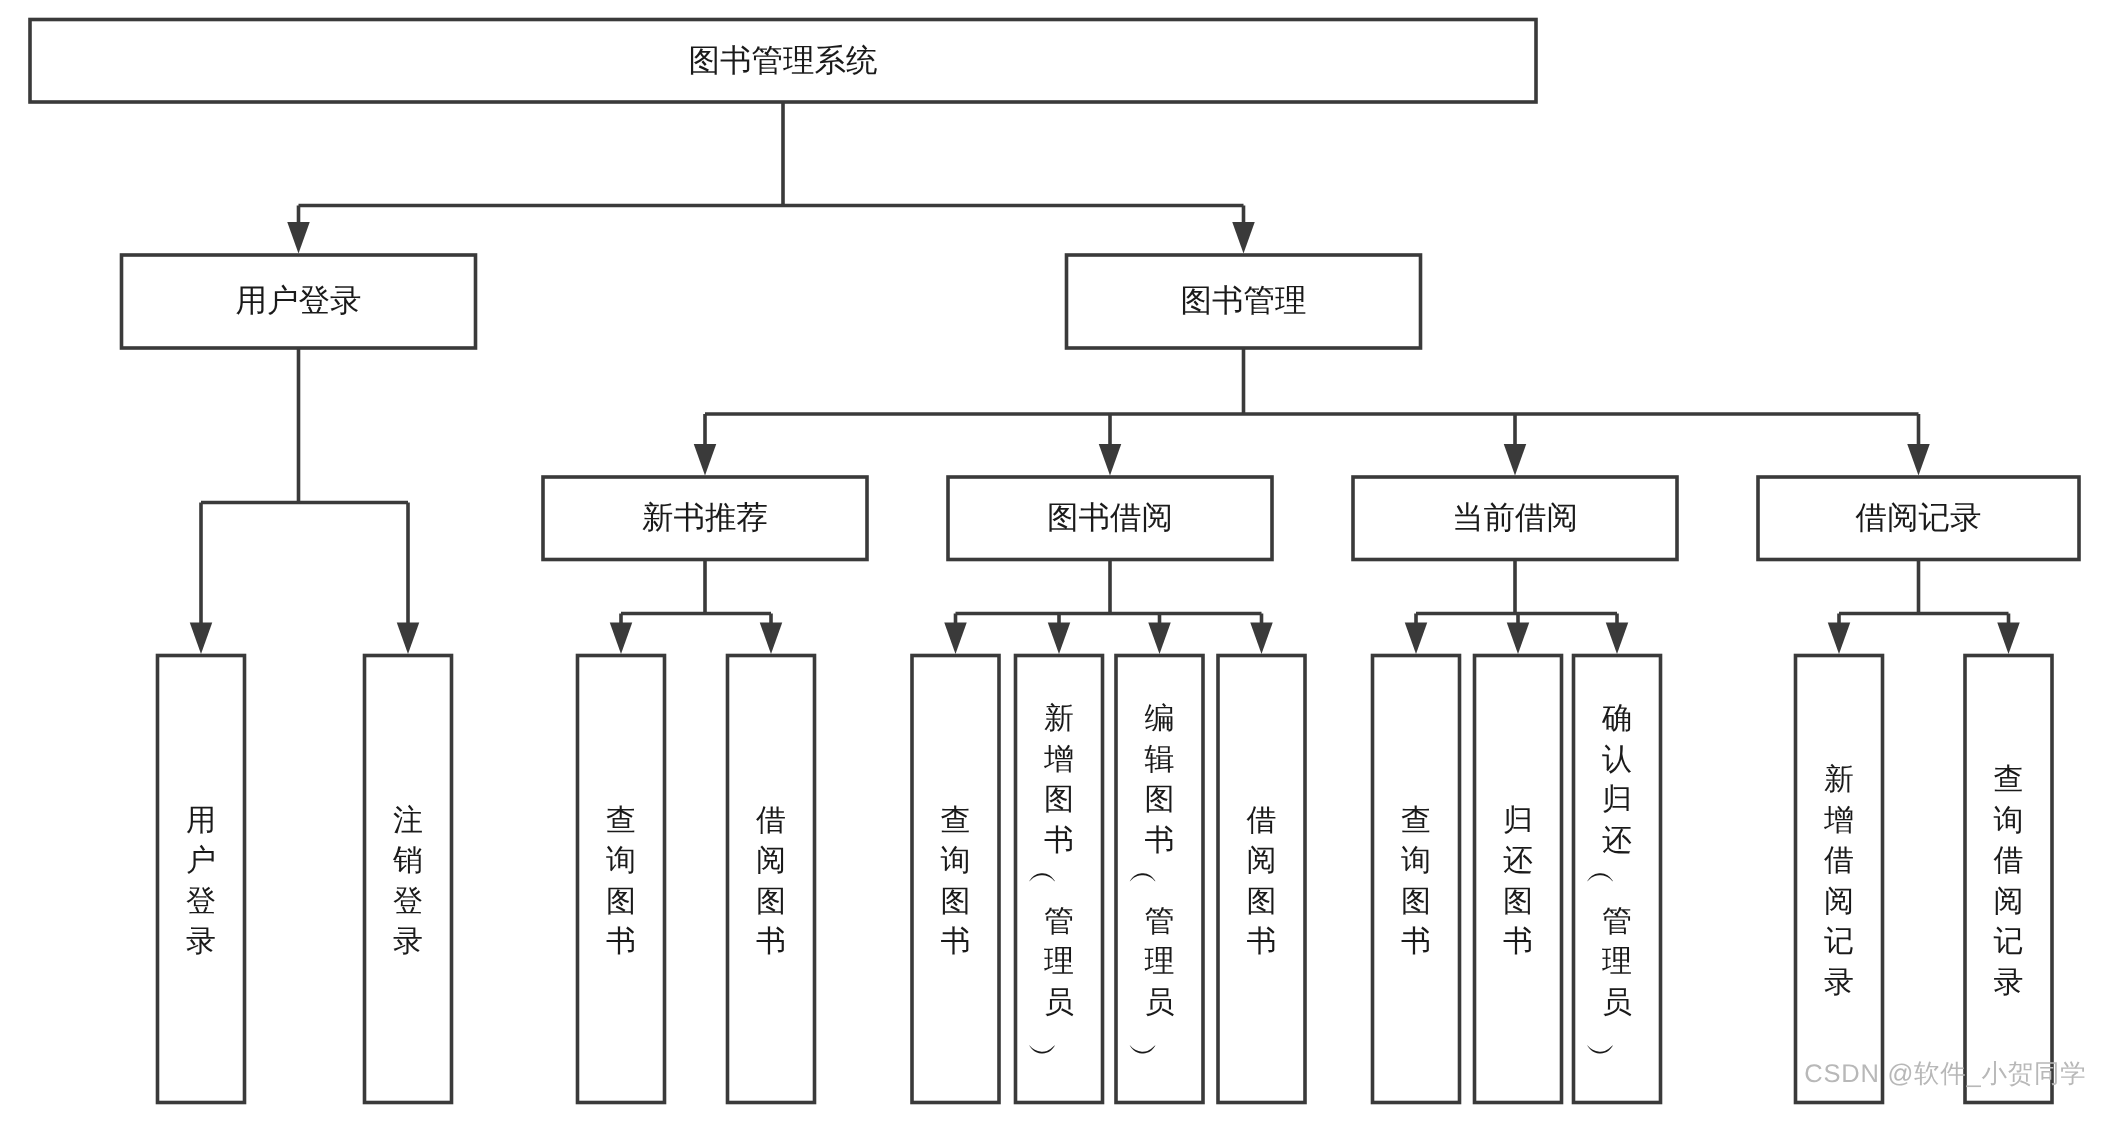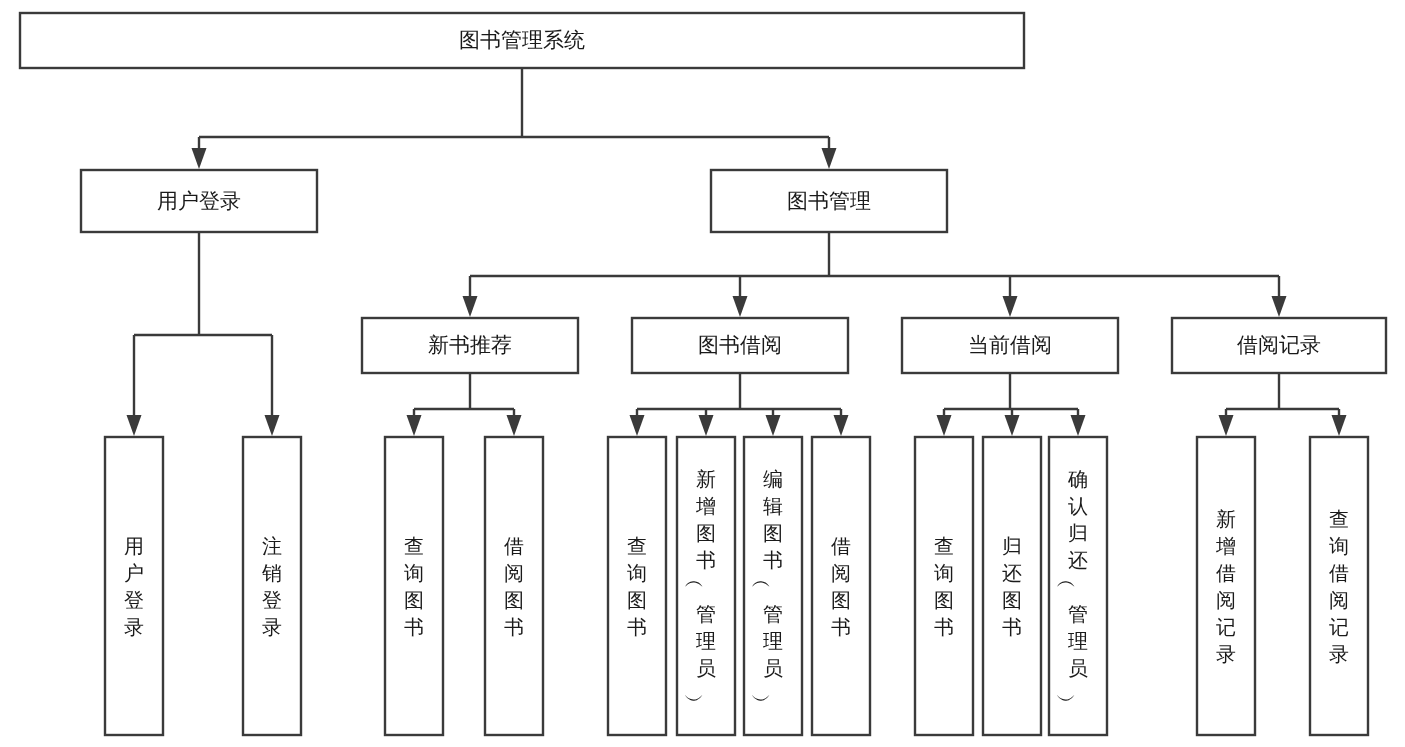--- a/index.html
+++ b/index.html
@@ -217,13 +217,14 @@
         <g>
           <rect class="node-box" x="1197" y="437" width="58" height="298"></rect>
           <text class="node-label-v" x="1226" y="526.06"><tspan x="1226" dy="0">新</tspan><tspan x="1226" dy="27">增</tspan><tspan x="1226" dy="27">借</tspan><tspan x="1226" dy="27">阅</tspan><tspan x="1226" dy="27">记</tspan><tspan x="1226" dy="27">录</tspan></text>
         </g>
         <g>
           <rect class="node-box" x="1310" y="437" width="58" height="298"></rect>
           <text class="node-label-v" x="1339" y="526.06"><tspan x="1339" dy="0">查</tspan><tspan x="1339" dy="27">询</tspan><tspan x="1339" dy="27">借</tspan><tspan x="1339" dy="27">阅</tspan><tspan x="1339" dy="27">记</tspan><tspan x="1339" dy="27">录</tspan></text>
         </g>
       </g>
   </svg>
+  <div class="watermark">CSDN @软件_小贺同学</div>
 </div>
 
 </body></html>

